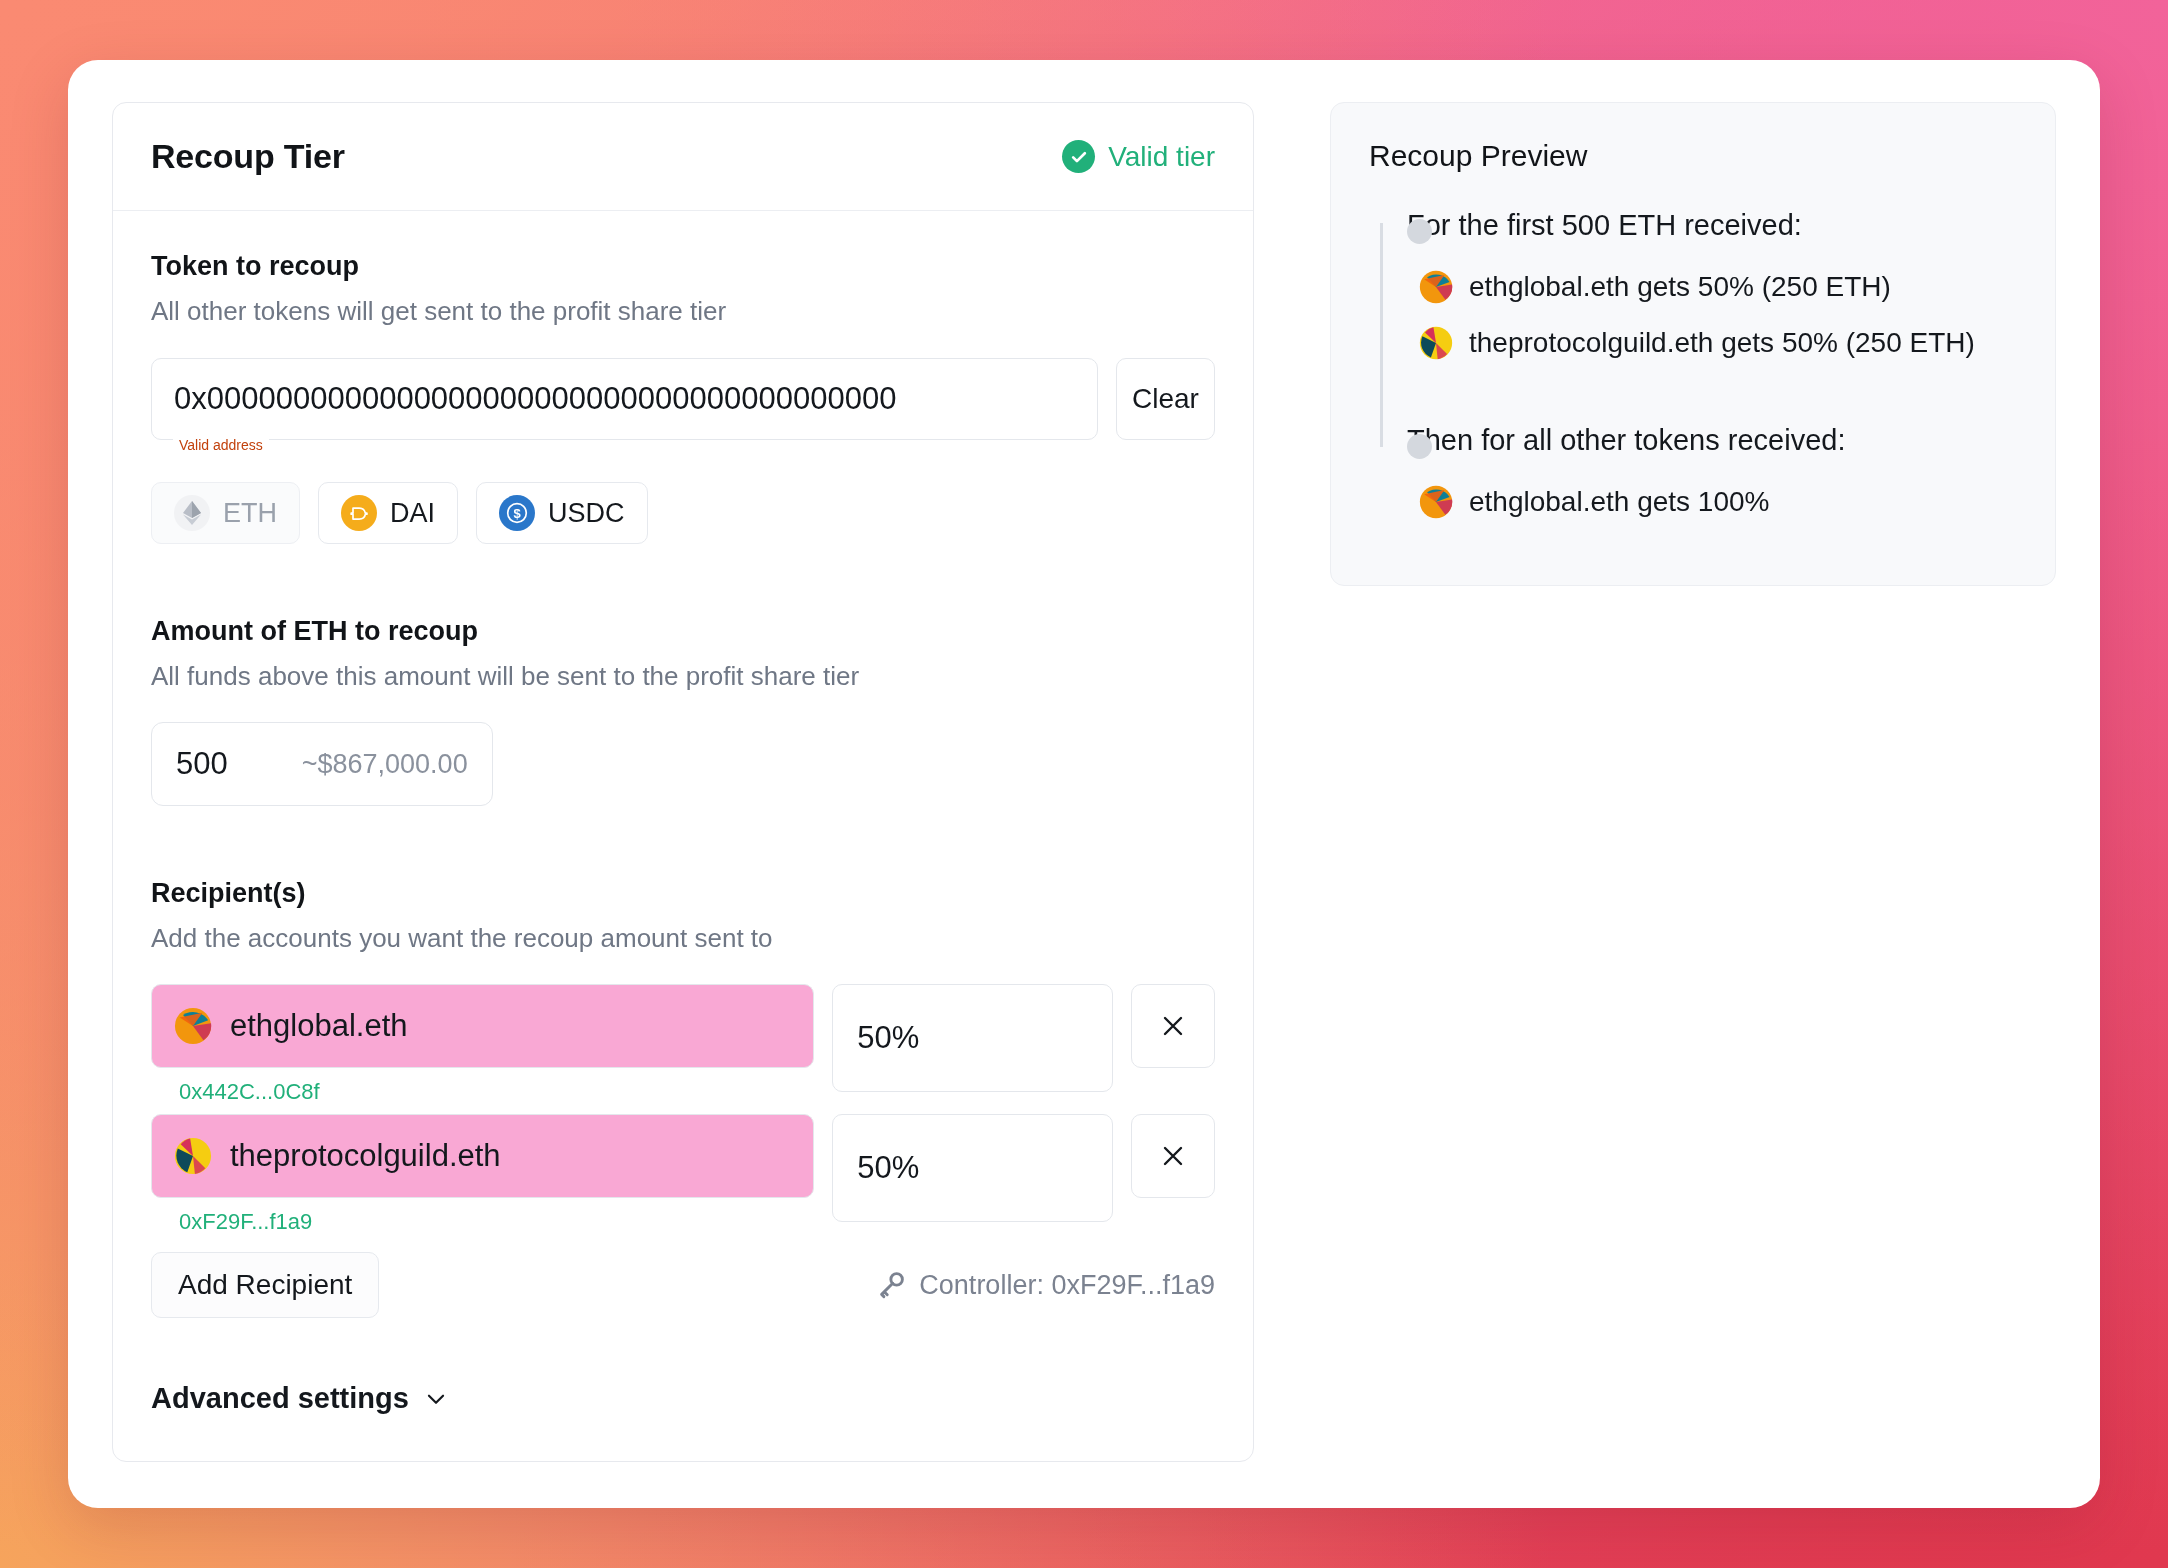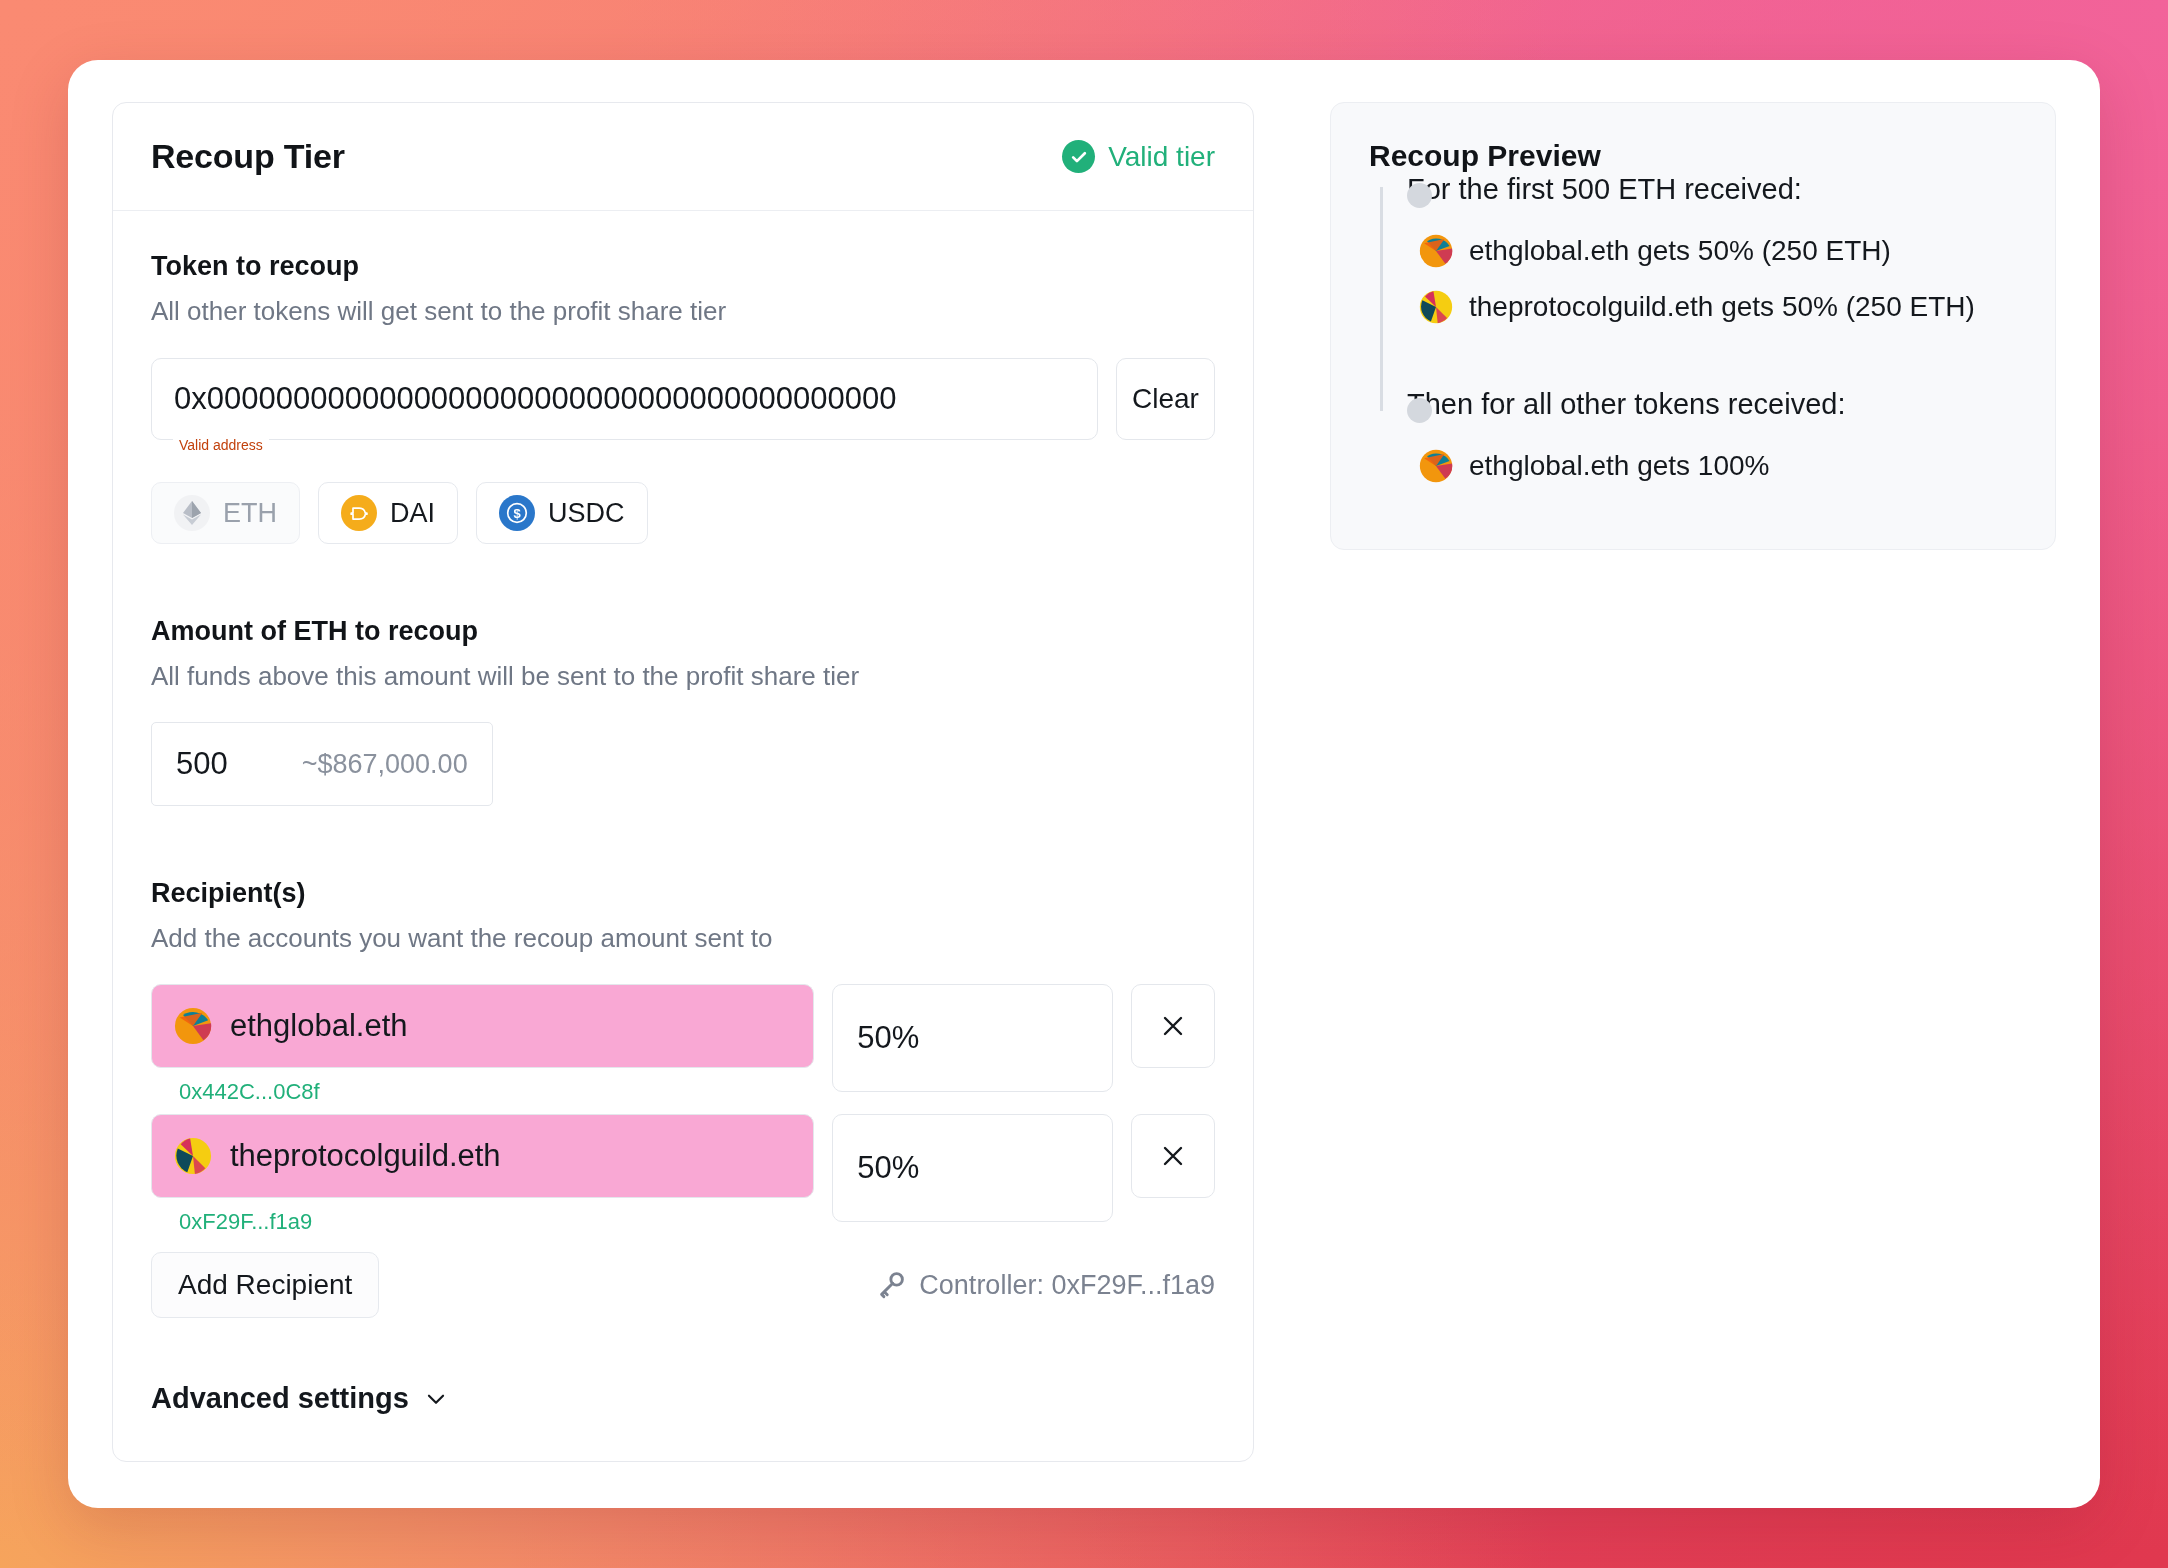--- a/index.html
+++ b/index.html
@@ -157,21 +157,21 @@
   .tok-usdc { background: #2a77ca; }
   .tok svg { display: block; }
 
   
   .section { margin-top: 72px; }
 
   .amount-box {
     width: 342px;
     height: 84px;
     border: 1px solid #e4e7ec;
-    border-radius: 5px;
+    border-radius: 12px;
     display: flex;
     align-items: center;
     padding: 0 24px;
     gap: 34px;
   }
   .amount-val { font-size: 31px; color: #14181d; }
   .amount-usd { font-size: 27px; color: #8a919d; margin-left: 40px; }
 
   
   .rec-row { display: flex; gap: 18px; margin-bottom: 22px; position: relative; }
@@ -268,22 +268,23 @@
   .preview {
     width: 748px;
     background: #f8f9fb;
     border: 1px solid #eceef2;
     border-radius: 14px;
     padding: 36px 38px 44px 38px;
     align-self: flex-start;
   }
   .preview-title {
     font-size: 30px;
-    font-weight: 700;
+    font-weight: 400;
     color: #111418;
+    margin-bottom: 36px;
   }
 
   .timeline { position: relative; padding-left: 38px; }
   .timeline::before {
     content: "";
     position: absolute;
     left: 11px;
     top: 14px;
     bottom: 72px;
     width: 3px;

